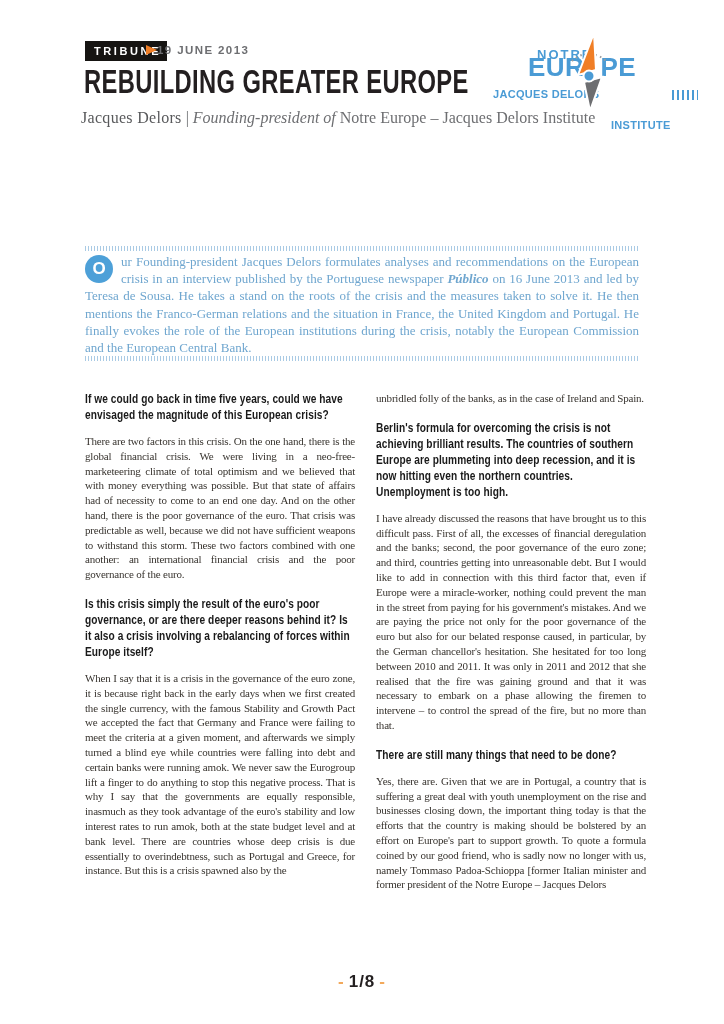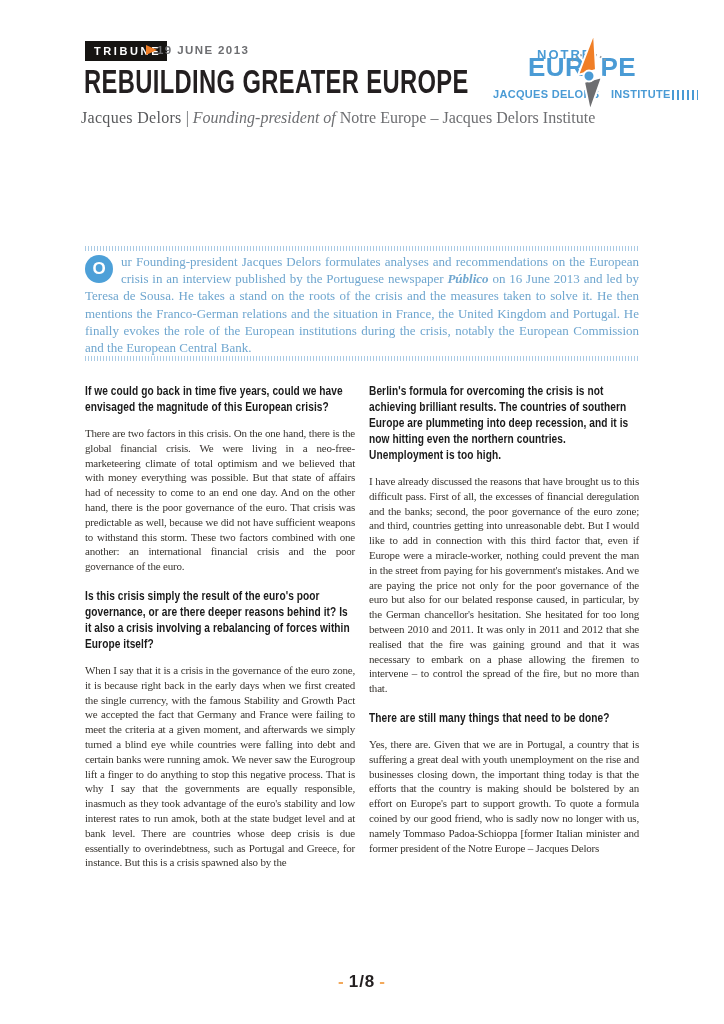--- a/index.html
+++ b/index.html
@@ -26,39 +26,39 @@
   
   .logo{position:absolute;left:493px;top:31px;width:205px;height:74px;}
   .logo-notre{position:absolute;left:44px;top:16px;font-family:"Liberation Sans",sans-serif;
               font-weight:bold;font-size:13px;letter-spacing:2px;color:#4a9bd5;}
   .logo-word{position:absolute;left:35px;top:21px;font-family:"Liberation Sans",sans-serif;
              font-weight:bold;font-size:26px;color:#4a9bd5;letter-spacing:0.5px;}
   .logo-word .gap{display:inline-block;width:16px;}
   .logo-sub{position:absolute;top:57px;font-family:"Liberation Sans",sans-serif;
             font-weight:bold;font-size:11px;color:#4a9bd5;letter-spacing:0.3px;}
   .logo-sub.l{left:0;}
-  .logo-sub.r{left:118px;}
+  .logo-sub.r{left:118px;margin-top:31px;}
   .logo-ticks{position:absolute;left:179px;top:59px;width:26px;height:10px;
               background:repeating-linear-gradient(90deg,#4a9bd5 0 2px,transparent 2px 5px);}
   .needle{position:absolute;left:70px;top:-2px;width:60px;height:84px;}
 
   
   .rule{position:absolute;left:85px;width:554px;height:5px;
         background:repeating-linear-gradient(90deg,#a9cae4 0 1px,transparent 1px 3px);}
   .rule.top{top:246px;}
   .rule.bottom{top:356px;}
   .intro{position:absolute;left:85px;top:253px;width:554px;font-size:13px;line-height:17.2px;
          text-align:justify;color:#6fa6cf;}
   .dropcap{float:left;width:28px;height:28px;margin:2px 8px 2px 0;border-radius:50%;
            background:#4da0d8;color:#ffffff;font-family:"Liberation Sans",sans-serif;
            font-weight:bold;font-size:17px;line-height:28px;text-align:center;}
   .intro .news{font-style:italic;font-weight:bold;}
 
   
-  .columns{position:absolute;left:85px;top:383px;width:554px;display:flex;gap:14px;}
+  .columns{position:absolute;left:85px;top:391px;width:554px;display:flex;gap:21px;}
   .col{width:270px;}
   .q{font-family:"Liberation Sans",sans-serif;font-weight:bold;font-size:13px;line-height:16px;
      color:#1a1a1a;width:346px;transform:scaleX(0.78);transform-origin:left top;
      margin:14px 0 11px;letter-spacing:0.1px;}
   .col > .q:first-child{margin-top:0;}
   .body{font-size:11px;line-height:14.8px;letter-spacing:-0.2px;text-align:justify;
         hyphens:auto;-webkit-hyphens:auto;margin:0 0 11px;color:#38342f;}
   .body .ital{}
 
   
@@ -104,20 +104,21 @@
   <div class="rule bottom"></div>
 
   <div class="columns">
     <div class="col">
       <h3 class="q">If we could go back in time five years, could we have envisaged the magnitude of this European crisis?</h3>
       <p class="body">There are two factors in this crisis. On the one hand, there is the global financial crisis. We were living in a neo-free-marketeering climate of total optimism and we believed that with money everything was possible. But that state of affairs had of necessity to come to an end one day. And on the other hand, there is the poor governance of the euro. That crisis was predictable as well, because we did not have sufficient weapons to withstand this storm. These two factors combined with one another: an international financial crisis and the poor governance of the euro.</p>
       <h3 class="q">Is this crisis simply the result of the euro's poor governance, or are there deeper reasons behind it? Is it also a crisis involving a rebalancing of forces within Europe itself?</h3>
       <p class="body">When I say that it is a crisis in the governance of the euro zone, it is because right back in the early days when we first created the single currency, with the famous Stability and Growth Pact we accepted the fact that Germany and France were failing to meet the criteria at a given moment, and afterwards we simply turned a blind eye while countries were falling into debt and certain banks were running amok. We never saw the Eurogroup lift a finger to do anything to stop this negative process. That is why I say that the governments are equally responsible, inasmuch as they took advantage of the euro's stability and low interest rates to run amok, both at the state budget level and at bank level. There are countries whose deep crisis is due essentially to overindebtness, such as Portugal and Greece, for instance. But this is a crisis spawned also by the</p>
     </div>
     <div class="col">
+      <p class="body">unbridled folly of the banks, as in the case of Ireland and Spain.</p>
       <h3 class="q">Berlin's formula for overcoming the crisis is not achieving brilliant results. The countries of southern Europe are plummeting into deep recession, and it is now hitting even the northern countries. Unemployment is too high.</h3>
       <p class="body">I have already discussed the reasons that have brought us to this difficult pass. First of all, the excesses of financial deregulation and the banks; second, the poor governance of the euro zone; and third, countries getting into unreasonable debt. But I would like to add in connection with this third factor that, even if Europe were a miracle-worker, nothing could prevent the man in the street from paying for his government's mistakes. And we are paying the price not only for the poor governance of the euro but also for our belated response caused, in particular, by the German chancellor's hesitation. She hesitated for too long between 2010 and 2011. It was only in 2011 and 2012 that she realised that the fire was gaining ground and that it was necessary to embark on a phase allowing the firemen to intervene – to control the spread of the fire, but no more than that.</p>
       <h3 class="q">There are still many things that need to be done?</h3>
       <p class="body"><span>Yes, there are. Given that we are in Portugal, a country that is suffering a great deal with youth unemployment on the rise and businesses closing down, the important thing today is that the efforts that the country is making should be bolstered by an effort on Europe's part to support growth. To quote a formula coined by our good friend, who is sadly now no longer with us, namely Tommaso Padoa-Schioppa [former Italian minister and former president of the </span><span class="ital">Notre Europe – Jacques Delors</span></p>
     </div>
   </div>
 
   <div class="footer">
     <span class="dash">-</span><span>1/8</span><span class="dash">-</span>
   </div>

